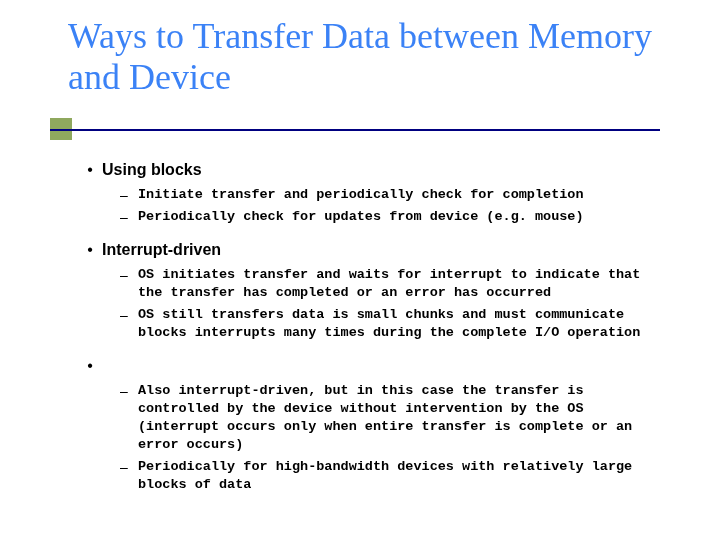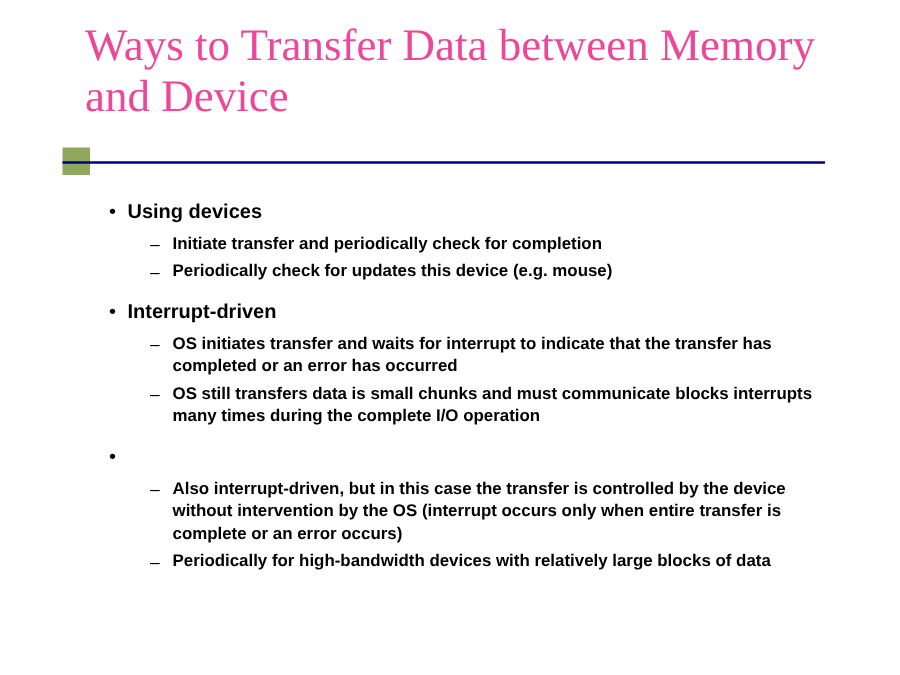--- a/index.html
+++ b/index.html
@@ -15,21 +15,21 @@
   .title-block {
     position: absolute;
     left: 68px;
     top: 16px;
     width: 600px;
   }
   .title {
     font-family: "Times New Roman", Times, serif;
     font-size: 36px;
     line-height: 1.15;
-    color: #ec4899;
+    color: #3b82f6;
     font-weight: normal;
   }
   .accent-square {
     position: absolute;
     left: 50px;
     top: 118px;
     width: 22px;
     height: 22px;
     background: #8fa85e;
   }
@@ -77,46 +77,47 @@
     width: 18px;
     text-align: left;
     font-size: 14px;
     line-height: 18px;
     flex: 0 0 18px;
   }
   .text-l2 {
     font-size: 13.5px;
     line-height: 18px;
     font-weight: bold;
+    font-family: Liberation Mono, monospace;
   }
 </style>
 </head>
 <body>
 
 <div class="title-block">
   <div class="title">Ways to Transfer Data between Memory and Device</div>
 </div>
 
 <div class="accent-square"></div>
 <div class="accent-line"></div>
 
 <div class="content">
 
   <div class="item-l1">
     <div class="bullet-l1">•</div>
-    <div class="heading-l1">Using devices</div>
+    <div class="heading-l1">Using blocks</div>
   </div>
   <div class="sublist">
     <div class="item-l2">
       <div class="bullet-l2">–</div>
       <div class="text-l2">Initiate transfer and periodically check for completion</div>
     </div>
     <div class="item-l2">
       <div class="bullet-l2">–</div>
-      <div class="text-l2">Periodically check for updates this device (e.g. mouse)</div>
+      <div class="text-l2">Periodically check for updates from device (e.g. mouse)</div>
     </div>
   </div>
 
   <div class="item-l1">
     <div class="bullet-l1">•</div>
     <div class="heading-l1">Interrupt-driven</div>
   </div>
   <div class="sublist">
     <div class="item-l2">
       <div class="bullet-l2">–</div>

